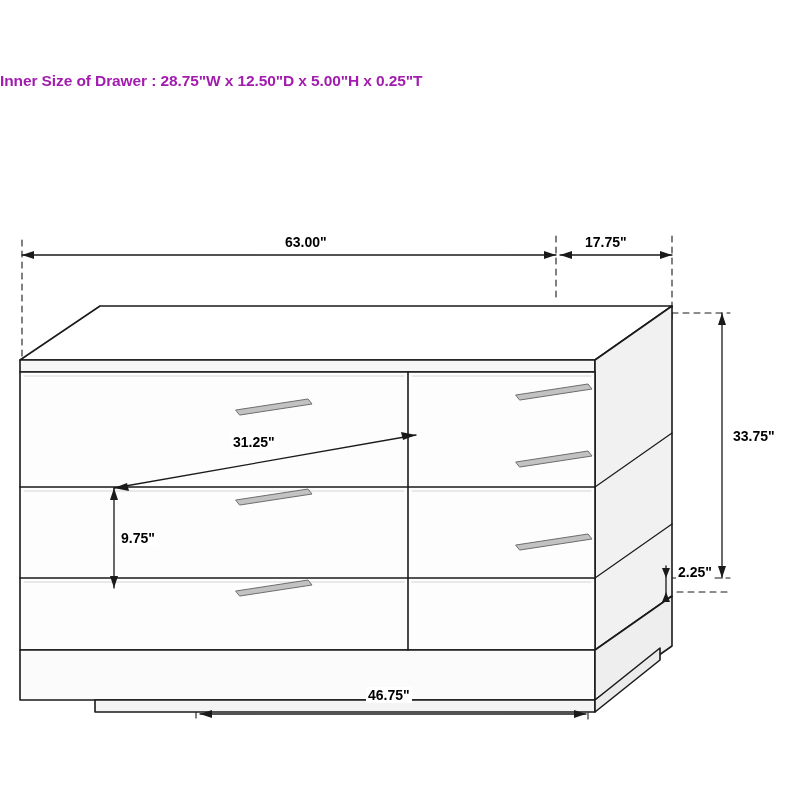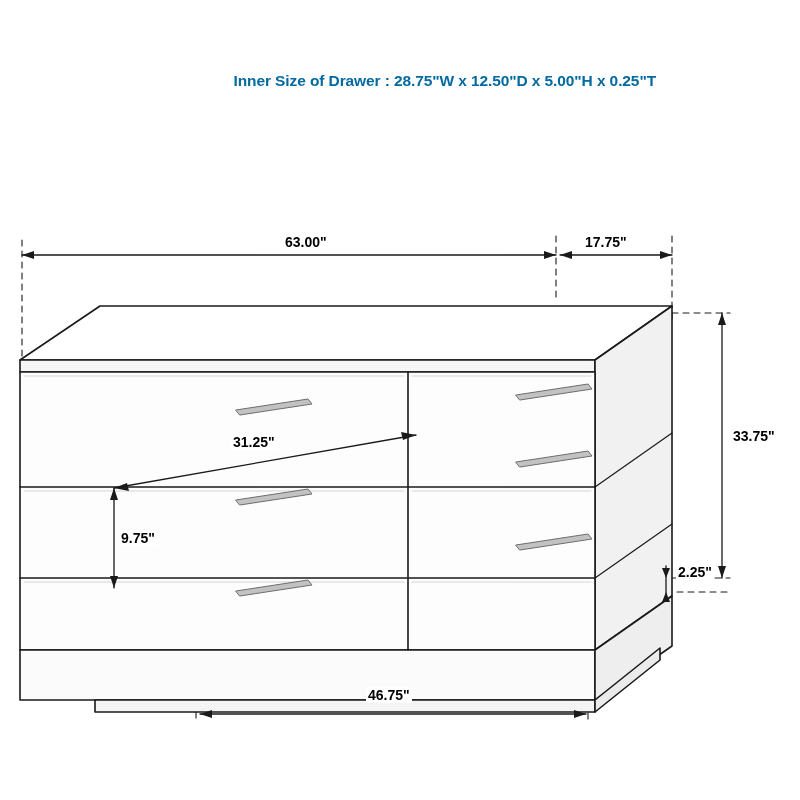--- a/index.html
+++ b/index.html
@@ -18,25 +18,25 @@
   #stage {
     position: relative;
     width: 800px;
     height: 800px;
   }
   #title {
     position: absolute;
     top: 72px;
     left: 0;
     width: 656px;
-    text-align: right;
+    text-align: left;
     font-size: 15.5px;
     font-weight: bold;
     letter-spacing: -0.1px;
-    color: #0369a1;
+    color: #a21caf;
   }
   svg#drawing {
     position: absolute;
     left: 0;
     top: 0;
     width: 800px;
     height: 800px;
   }
   .dimlabel {
     position: absolute;

